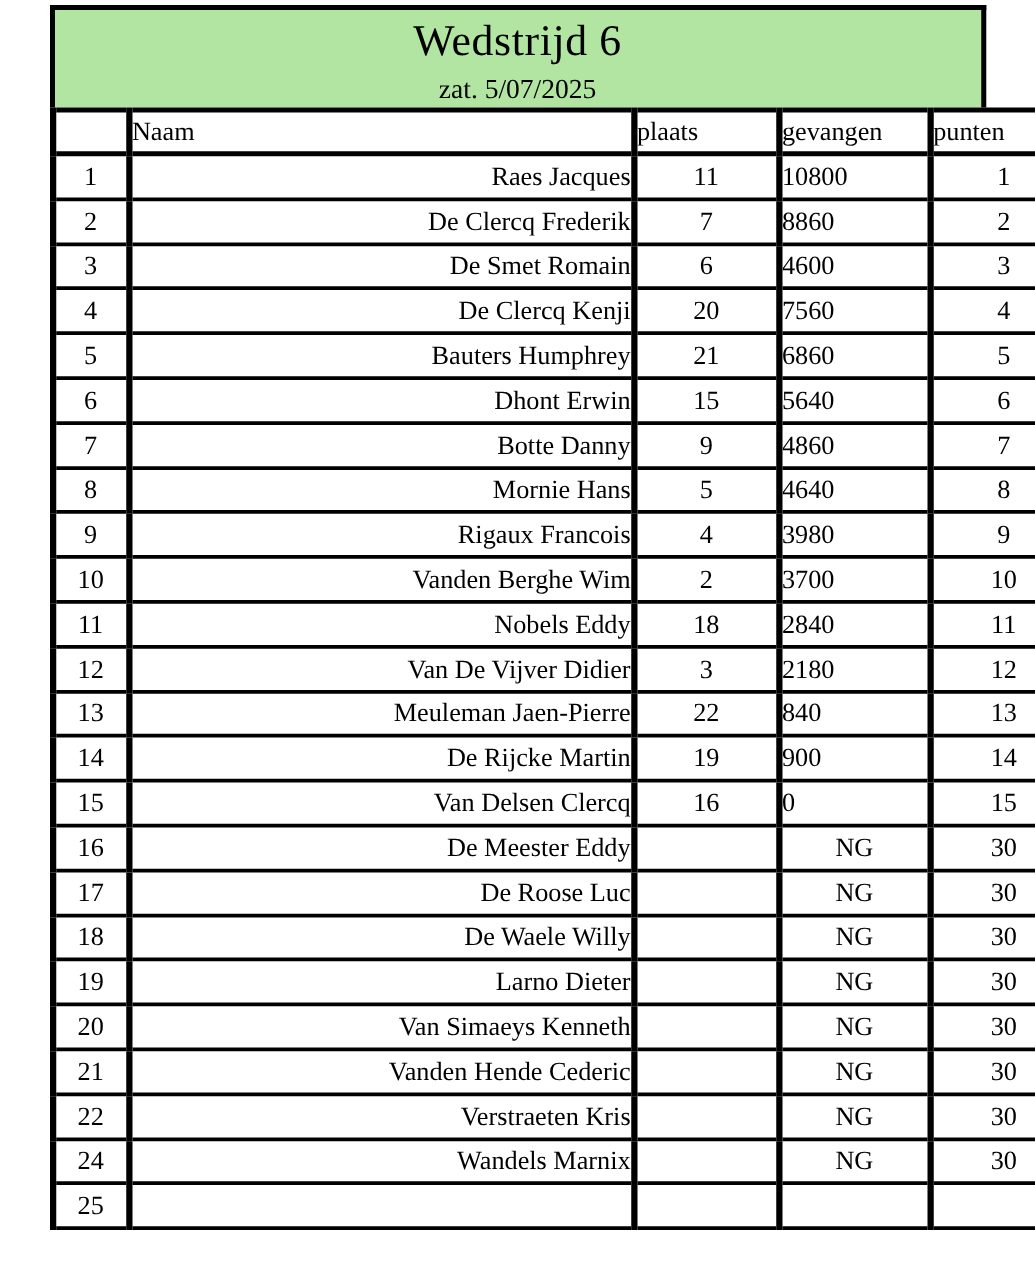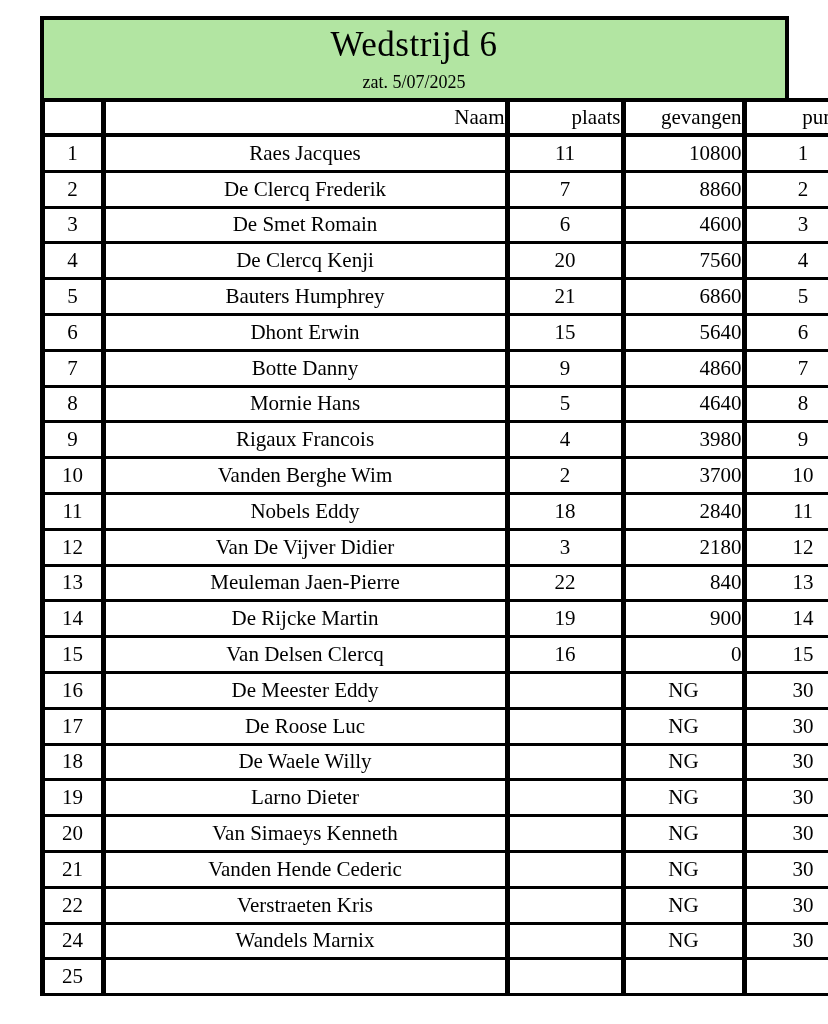--- a/index.html
+++ b/index.html
@@ -4,40 +4,40 @@
 <style>
   html, body {
     margin: 0;
     padding: 0;
     background: #ffffff;
     font-family: "Liberation Serif", "DejaVu Serif", serif;
     color: #000000;
   }
   .sheet {
     width: 749px;
-    margin: 16px auto 0 auto;
+    margin: 4px auto 0 auto;
   }
   
   .header-box {
     background: #b2e5a2;
     border: 4px solid #000000;
     border-bottom: none;
     text-align: center;
     box-sizing: border-box;
     height: 82px;
     overflow: hidden;
   }
   .match-title {
     font-size: 35px;
     line-height: 44px;
     margin-top: 3px;
     letter-spacing: 0.5px;
   }
   .match-date {
-    font-size: 18px;
+    font-size: 22px;
     line-height: 31px;
   }
   
   table.results {
     border-collapse: collapse;
     table-layout: fixed;
     width: 820px;
     box-sizing: border-box;
   }
   table.results th,
@@ -48,29 +48,29 @@
     font-size: 21px;
     font-weight: normal;
     padding: 0;
     overflow: hidden;
     white-space: nowrap;
   }
   table.results th {
     height: 31px;
     border-top-width: 4px;
     border-bottom-width: 4px;
-    text-align: right;
+    text-align: left;
   }
   table.results td {
     height: 32.8px;
   }
   td.rank { text-align: center; }
-  td.name { text-align: center; padding-left: 18px; }
+  td.name { text-align: right; padding-left: 18px; }
   td.center { text-align: center; }
-  td.num-right { text-align: right; padding-right: 17px; }
+  td.num-right { padding-right: 17px; }
   col.c-rank { width: 61px; }
   col.c-name { width: 404px; }
   col.c-plaats { width: 116px; }
   col.c-gevangen { width: 121px; }
   col.c-punten { width: 118px; }
 </style>
 </head>
 <body>
 
 <div class="sheet">

